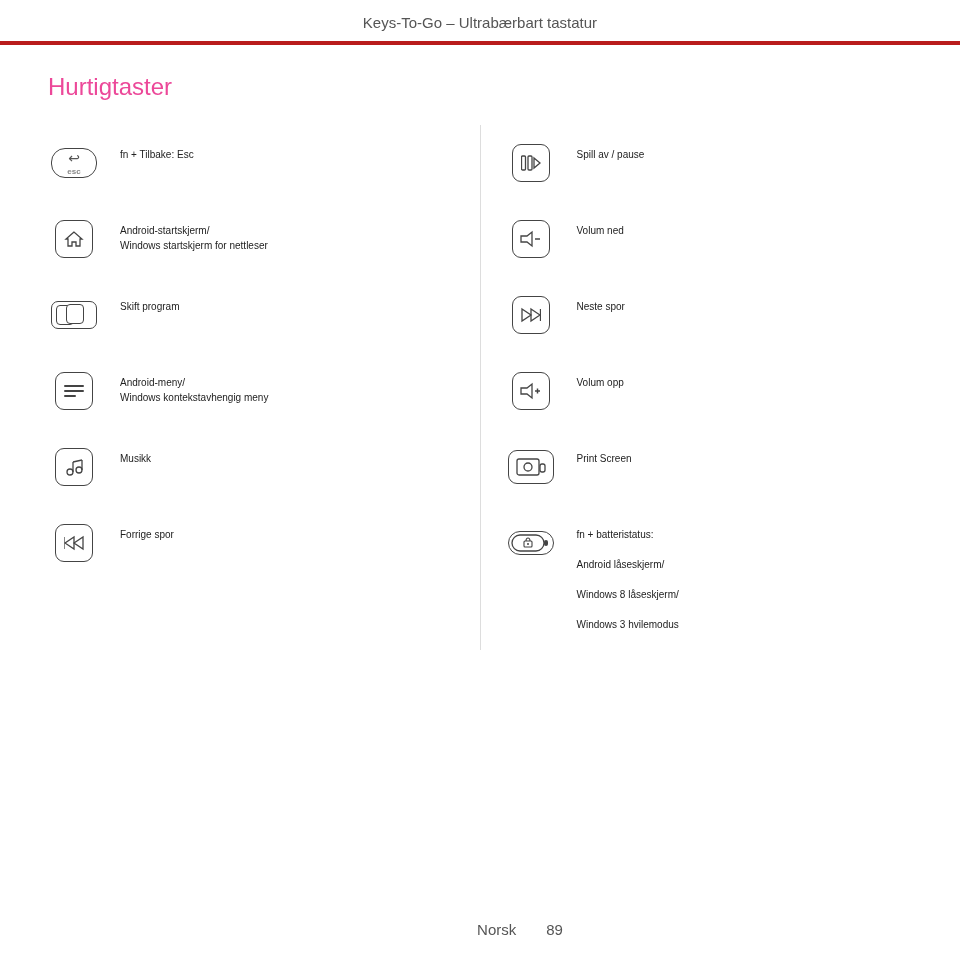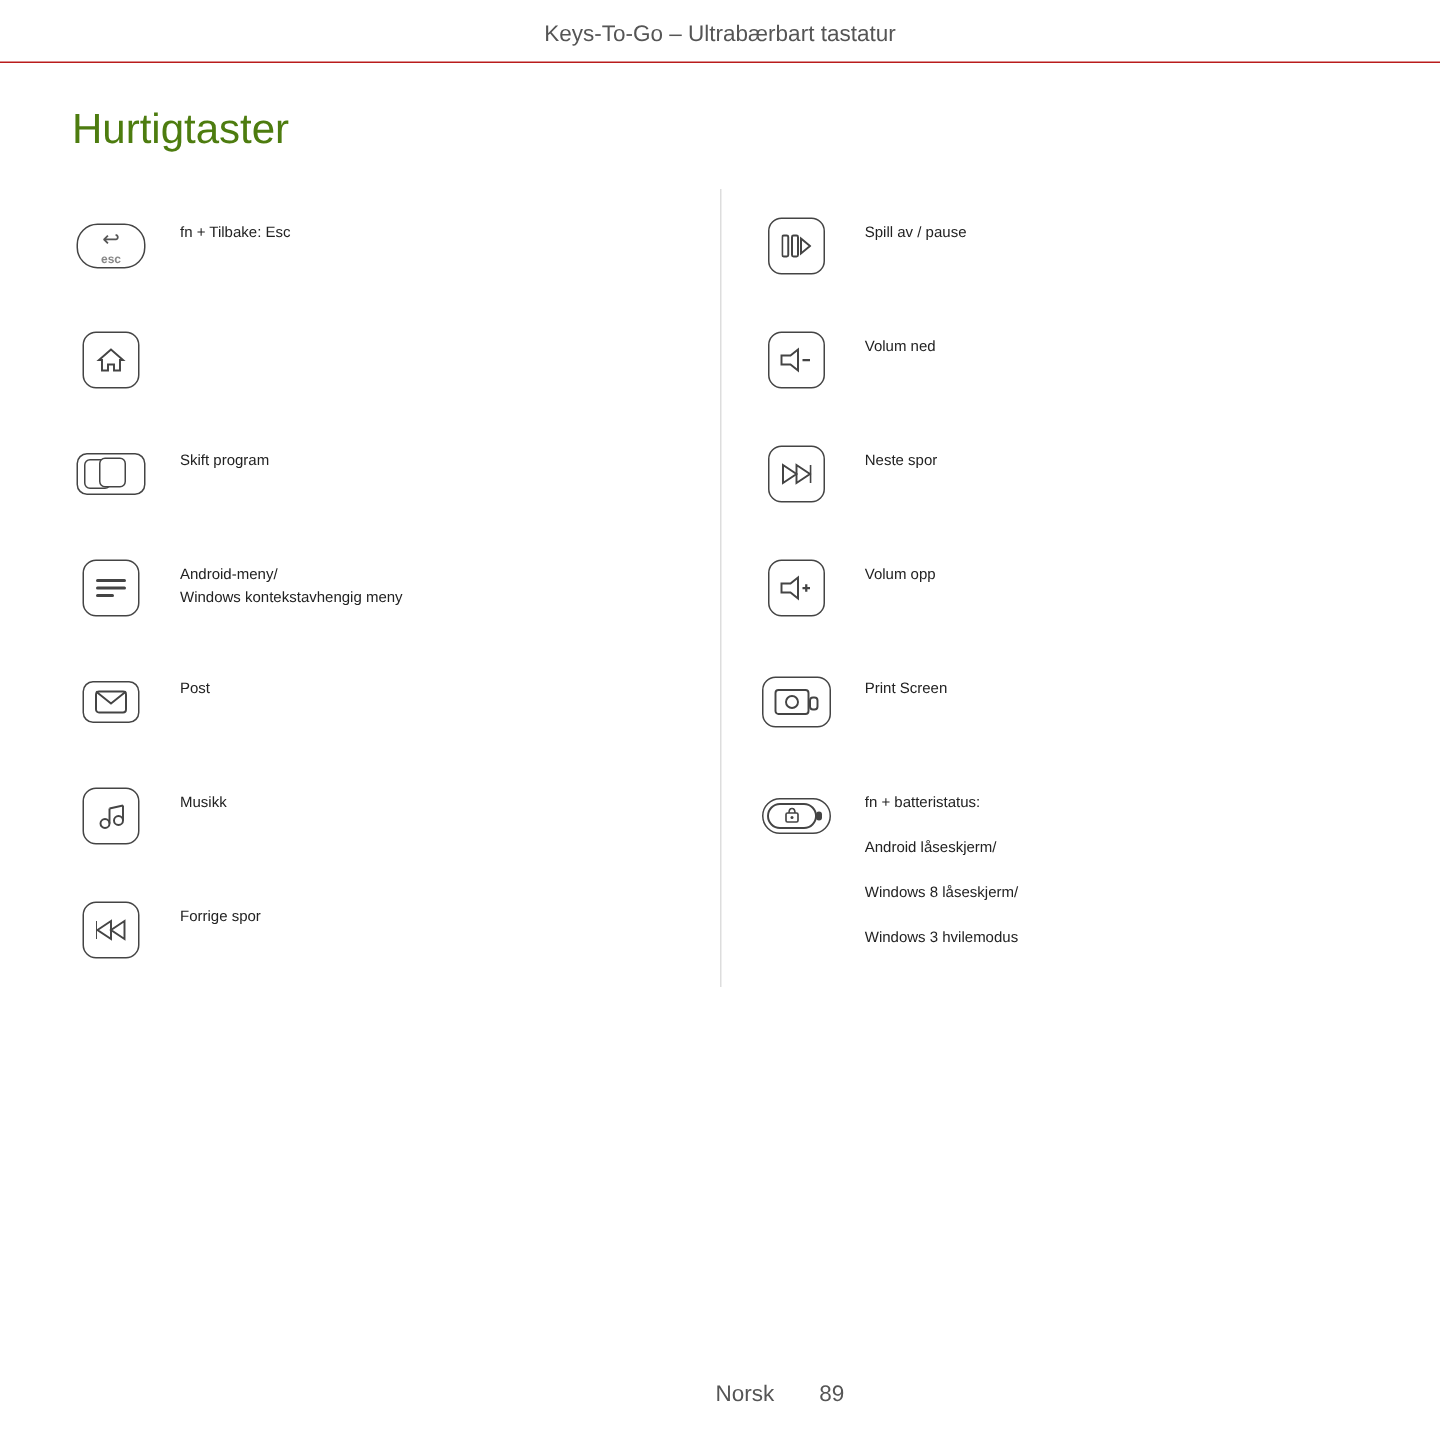--- a/index.html
+++ b/index.html
@@ -11,28 +11,28 @@
       min-height: 966px;
       position: relative;
       color: #222;
     }
 
     .page-header {
       text-align: center;
       padding: 14px 0 10px 0;
       font-size: 15px;
       color: #555;
-      border-bottom: 1px solid #b91c1c;
+      border-bottom: 4px solid #b91c1c;
     }
 
     .page-title {
-      font-size: 28px;
+      font-size: 24px;
       font-weight: 300;
       padding: 28px 48px 24px 48px;
-      color: #4d7c0f;
+      color: #ec4899;
     }
 
     .content {
       display: flex;
       flex-direction: row;
       padding: 0 48px;
       gap: 0;
     }
 
     .column {
@@ -169,20 +169,24 @@
     </div>
 
     <div class="shortcut-item">
       <div class="icon-box">
         <div class="key-icon icon-home" style="width:38px; height:38px; border-radius:9px; display:flex; align-items:center; justify-content:center;">
           <svg width="20" height="20" viewBox="0 0 20 20">
             <path d="M10 3 L2 10 L4 10 L4 17 L8 17 L8 13 L12 13 L12 17 L16 17 L16 10 L18 10 Z" fill="none" stroke="#444" stroke-width="1.3"></path>
           </svg>
         </div>
       </div>
+      <div class="shortcut-text">
+        <span>Android-startskjerm/</span>
+        <span>Windows startskjerm for nettleser</span>
+      </div>
     </div>
 
     <div class="shortcut-item">
       <div class="icon-box">
         <div class="key-icon" style="width:46px; height:28px; border-radius:7px; display:flex; align-items:center; justify-content:center; position:relative;">
           <div style="position:absolute; left:4px; top:50%; transform:translateY(-50%); width:18px; height:20px; border:1.5px solid #444; border-radius:4px; background:#fff;"></div>
           <div style="position:absolute; left:14px; top:50%; transform:translateY(-55%); width:18px; height:20px; border:1.5px solid #444; border-radius:4px; background:#fff;"></div>
         </div>
       </div>
       <div class="shortcut-text">
@@ -199,33 +203,20 @@
             <div class="menu-line short"></div>
           </div>
         </div>
       </div>
       <div class="shortcut-text">
         <span>Android-meny/</span>
         <span>Windows kontekstavhengig meny</span>
       </div>
     </div>
 
-    <div class="shortcut-item">
-      <div class="icon-box">
-        <div class="key-icon" style="width:38px; height:28px; border-radius:7px; display:flex; align-items:center; justify-content:center;">
-          <svg width="22" height="16" viewBox="0 0 22 16">
-            <rect x="1" y="1" width="20" height="14" rx="2" fill="none" stroke="#444" stroke-width="1.3"></rect>
-            <polyline points="1,1 11,9 21,1" fill="none" stroke="#444" stroke-width="1.3"></polyline>
-          </svg>
-        </div>
-      </div>
-      <div class="shortcut-text">
-        <span>Post</span>
-      </div>
-    </div>
 
     <div class="shortcut-item">
       <div class="icon-box">
         <div class="key-icon" style="width:38px; height:38px; border-radius:9px; display:flex; align-items:center; justify-content:center;">
           <svg width="20" height="20" viewBox="0 0 20 20">
             <circle cx="6" cy="15" r="3" fill="none" stroke="#444" stroke-width="1.3"></circle>
             <circle cx="15" cy="13" r="3" fill="none" stroke="#444" stroke-width="1.3"></circle>
             <line x1="9" y1="15" x2="9" y2="5" stroke="#444" stroke-width="1.3"></line>
             <line x1="18" y1="13" x2="18" y2="3" stroke="#444" stroke-width="1.3"></line>
             <line x1="9" y1="5" x2="18" y2="3" stroke="#444" stroke-width="1.3"></line>

